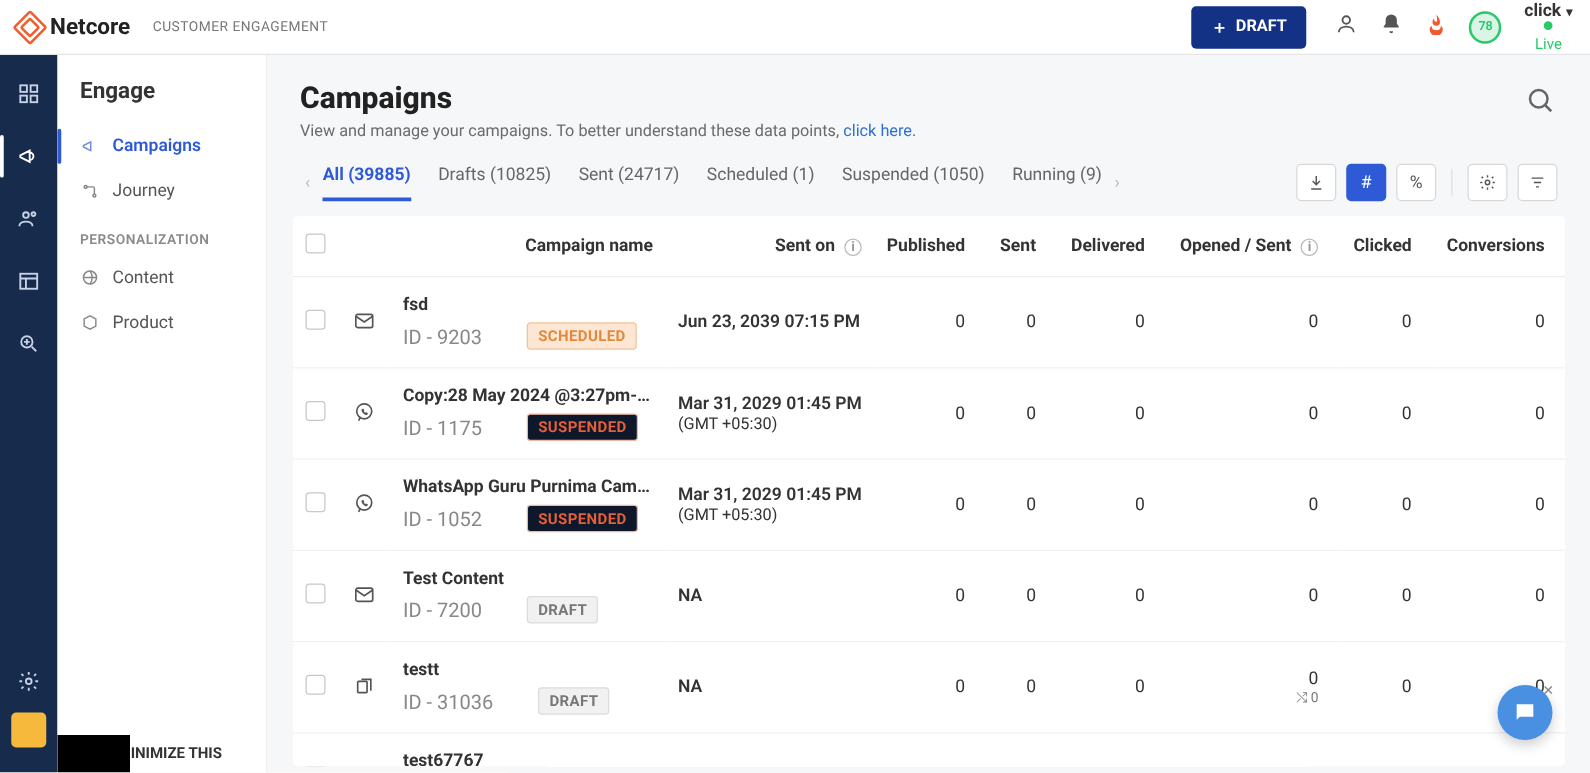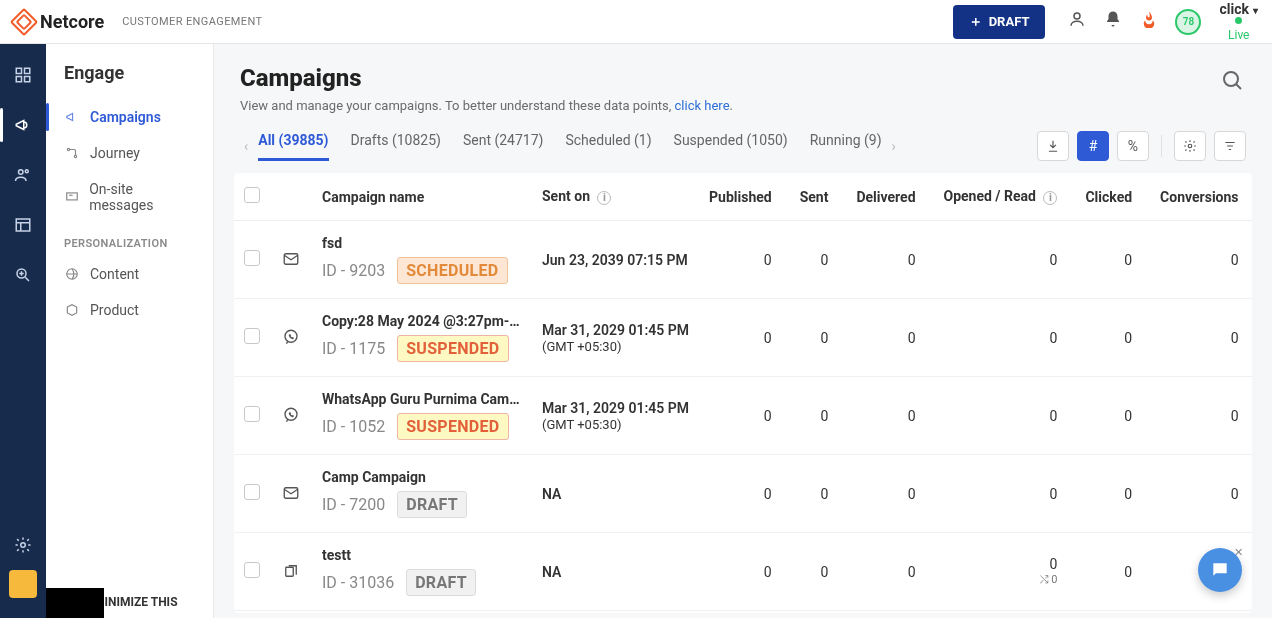--- a/index.html
+++ b/index.html
@@ -59,33 +59,33 @@
   .tab{font-size:14px;color:#666;padding-bottom:10px;cursor:pointer;white-space:nowrap;}
   .tab.active{color:#2e5ad6;font-weight:700;border-bottom:3px solid #2e5ad6;}
   .tabs-actions{margin-left:auto;display:flex;align-items:center;gap:8px;}
   .ta-btn{width:32px;height:30px;border:1px solid #d8d8d8;background:#fff;border-radius:4px;display:flex;align-items:center;justify-content:center;color:#555;cursor:pointer;}
   .ta-btn.active{background:#2e5ad6;color:#fff;border-color:#2e5ad6;}
   .ta-sep{width:1px;height:22px;background:#e0e0e0;margin:0 4px;}
 
   
   .card{background:#fff;margin:12px 20px 0;border-radius:4px;overflow:auto;height:440px;}
   table{width:100%;border-collapse:collapse;}
-  thead th{text-align:left;font-weight:700;font-size:14px;color:#333;padding:14px 10px;border-bottom:1px solid #eee;white-space:nowrap;}
+  thead th{text-align:right;font-weight:700;font-size:14px;color:#333;padding:14px 10px;border-bottom:1px solid #eee;white-space:nowrap;}
   thead th:first-child{width:44px;text-align:center;}
   thead th .info{font-size:11px;color:#999;border:1px solid #bbb;border-radius:50%;width:14px;height:14px;display:inline-flex;align-items:center;justify-content:center;margin-left:4px;}
   th.num,td.num{text-align:right;padding-right:18px;}
   tbody td{padding:14px 10px;border-bottom:1px solid #f1f1f1;vertical-align:middle;white-space:nowrap;font-size:14px;color:#333;}
   .chk{width:16px;height:16px;border:1.5px solid #c8c8c8;border-radius:3px;display:inline-block;cursor:pointer;}
   .ch-icon{width:22px;height:22px;display:inline-flex;align-items:center;justify-content:center;color:#555;}
   .camp-name{font-weight:700;color:#333;max-width:200px;overflow:hidden;text-overflow:ellipsis;}
   .meta{margin-top:6px;display:flex;align-items:center;gap:12px;}
   .idtxt{font-size:16px;color:#888;}
-  .status-pill{font-size:16px;font-weight:700;letter-spacing:.3px;padding:3px 8px;border-radius:3px;}
+  .status-pill{font-size:12px;font-weight:700;letter-spacing:.3px;padding:3px 8px;border-radius:3px;margin-left:24px;}
   .pill-scheduled{background:#fde7d4;color:#e28a3a;border:1px solid #efc39a;}
-  .pill-suspended{background:#fef9c3;color:#e2603a;border:1px solid #efb4a3;}
+  .pill-suspended{background:#0f172a;color:#e2603a;border:1px solid #efb4a3;}
   .pill-draft{background:#f1f1f1;color:#777;border:1px solid #dcdcdc;}
   .sent-on{color:#333;font-weight:600;}
   .sent-on .tz{font-weight:400;font-size:13px;}
   .split{line-height:1.3;text-align:right;}
   .split .ab{font-size:11px;color:#777;}
 
   .floating-chat{position:absolute;right:30px;bottom:26px;width:44px;height:44px;border-radius:50%;background:#4a90e2;box-shadow:0 4px 10px rgba(0,0,0,.2);display:flex;align-items:center;justify-content:center;color:#fff;cursor:pointer;}
   .closex{position:absolute;right:24px;bottom:58px;width:14px;height:14px;font-size:11px;color:#888;cursor:pointer;}
 
   
@@ -195,29 +195,20 @@
         </div>
         <div class="nav-item">
           <span class="nav-icn">
             <svg width="14" height="14" viewBox="0 0 24 24" fill="none" stroke="currentColor" stroke-width="2">
               <circle cx="6" cy="6" r="2"></circle>
               <circle cx="18" cy="18" r="2"></circle>
               <path d="M8 6h8a2 2 0 0 1 2 2v8"></path>
             </svg>
           </span>
           <span>Journey</span>
-        </div>
-        <div class="nav-item">
-          <span class="nav-icn">
-            <svg width="14" height="14" viewBox="0 0 24 24" fill="none" stroke="currentColor" stroke-width="2">
-              <rect x="3" y="5" width="18" height="12"></rect>
-              <path d="M7 9h6"></path>
-            </svg>
-          </span>
-          <span>On-site messages</span>
         </div>
       </div>
     <div class="section-label">PERSONALIZATION</div>
     <div id="pnav-list">
         <div class="nav-item">
           <span class="nav-icn">
             <svg width="14" height="14" viewBox="0 0 24 24" fill="none" stroke="currentColor" stroke-width="2">
               <circle cx="12" cy="12" r="9"></circle>
               <path d="M3 12h18M12 3a15 15 0 0 1 0 18"></path>
             </svg>
@@ -296,21 +287,21 @@
       <table>
         <thead>
           <tr>
             <th><span class="chk"></span></th>
             <th style="width:36px"></th>
             <th style="width:220px">Campaign name</th>
             <th style="width:190px"><span>Sent on</span> <span class="info">i</span></th>
             <th class="num">Published</th>
             <th class="num">Sent</th>
             <th class="num">Delivered</th>
-            <th class="num"><span>Opened / Read</span> <span class="info">i</span></th>
+            <th class="num"><span>Opened / Sent</span> <span class="info">i</span></th>
             <th class="num">Clicked</th>
             <th class="num">Conversions</th>
           </tr>
         </thead>
         <tbody id="tbody">
             <tr>
               <td style="text-align:center"><span class="chk"></span></td>
               <td><span class="ch-icon">
                   <svg width="18" height="18" viewBox="0 0 24 24" fill="none" stroke="currentColor" stroke-width="1.8">
                     <rect x="3" y="5" width="18" height="14" rx="2"></rect>
@@ -388,21 +379,21 @@
             </tr>
             <tr>
               <td style="text-align:center"><span class="chk"></span></td>
               <td><span class="ch-icon">
                   <svg width="18" height="18" viewBox="0 0 24 24" fill="none" stroke="currentColor" stroke-width="1.8">
                     <rect x="3" y="5" width="18" height="14" rx="2"></rect>
                     <path d="M3 7l9 6 9-6"></path>
                   </svg>
                 </span></td>
               <td>
-                <div class="camp-name">Camp Campaign</div>
+                <div class="camp-name">Test Content</div>
                 <div class="meta">
                   <span class="idtxt">ID - 7200</span>
                   <span class="status-pill pill-draft">DRAFT</span>
                 </div>
               </td>
               <td>
                 <div class="sent-on">NA</div>
               </td>
               <td class="num">0</td>
               <td class="num">0</td>

